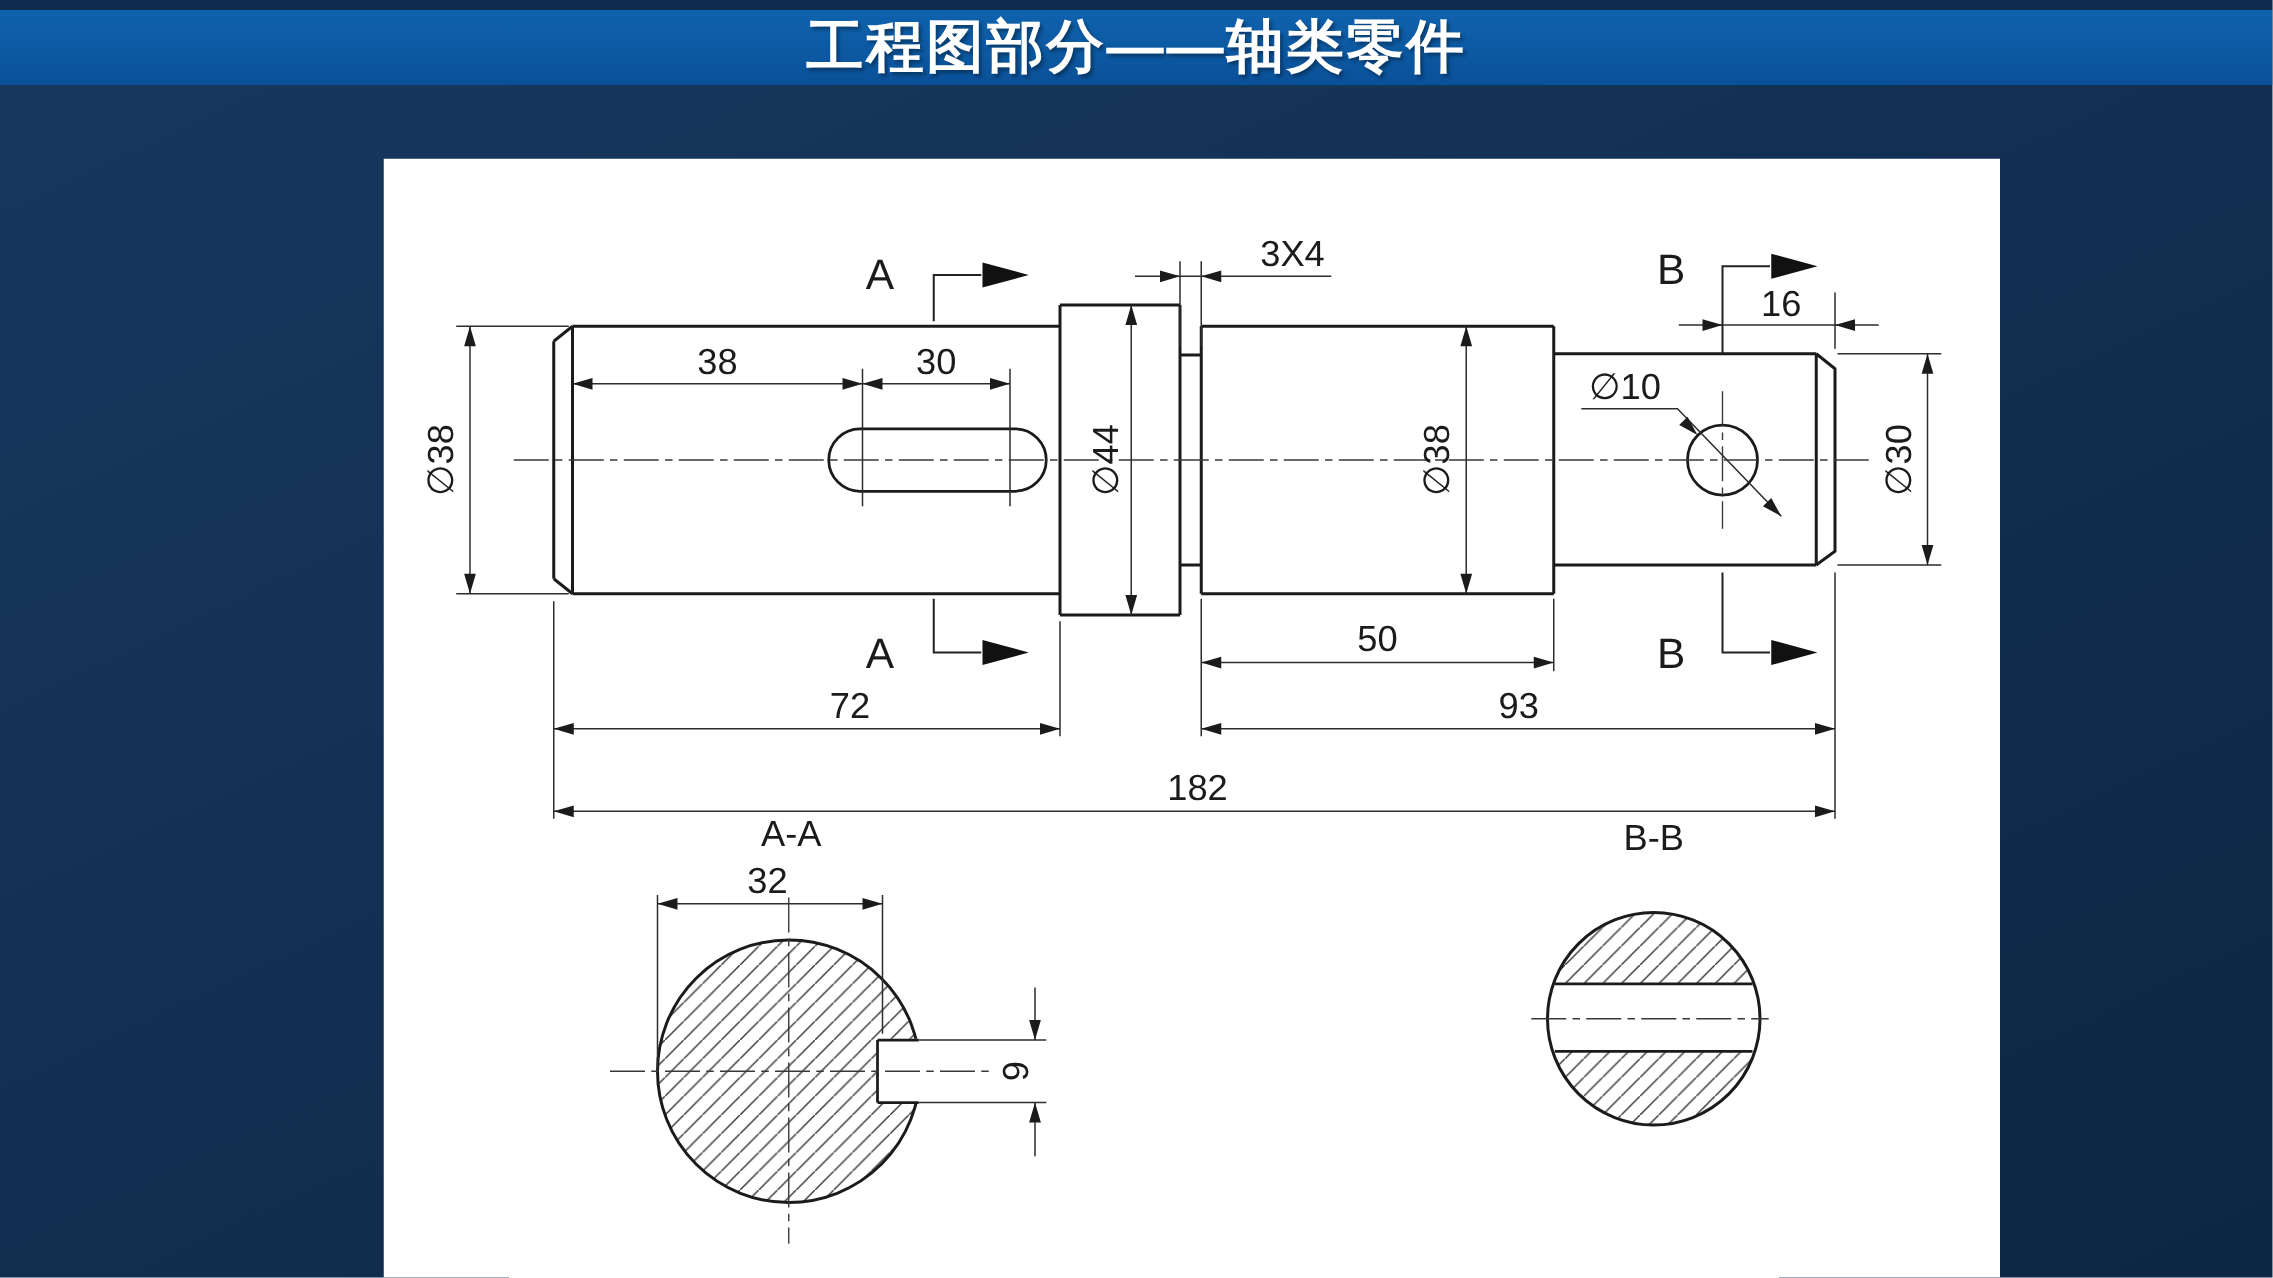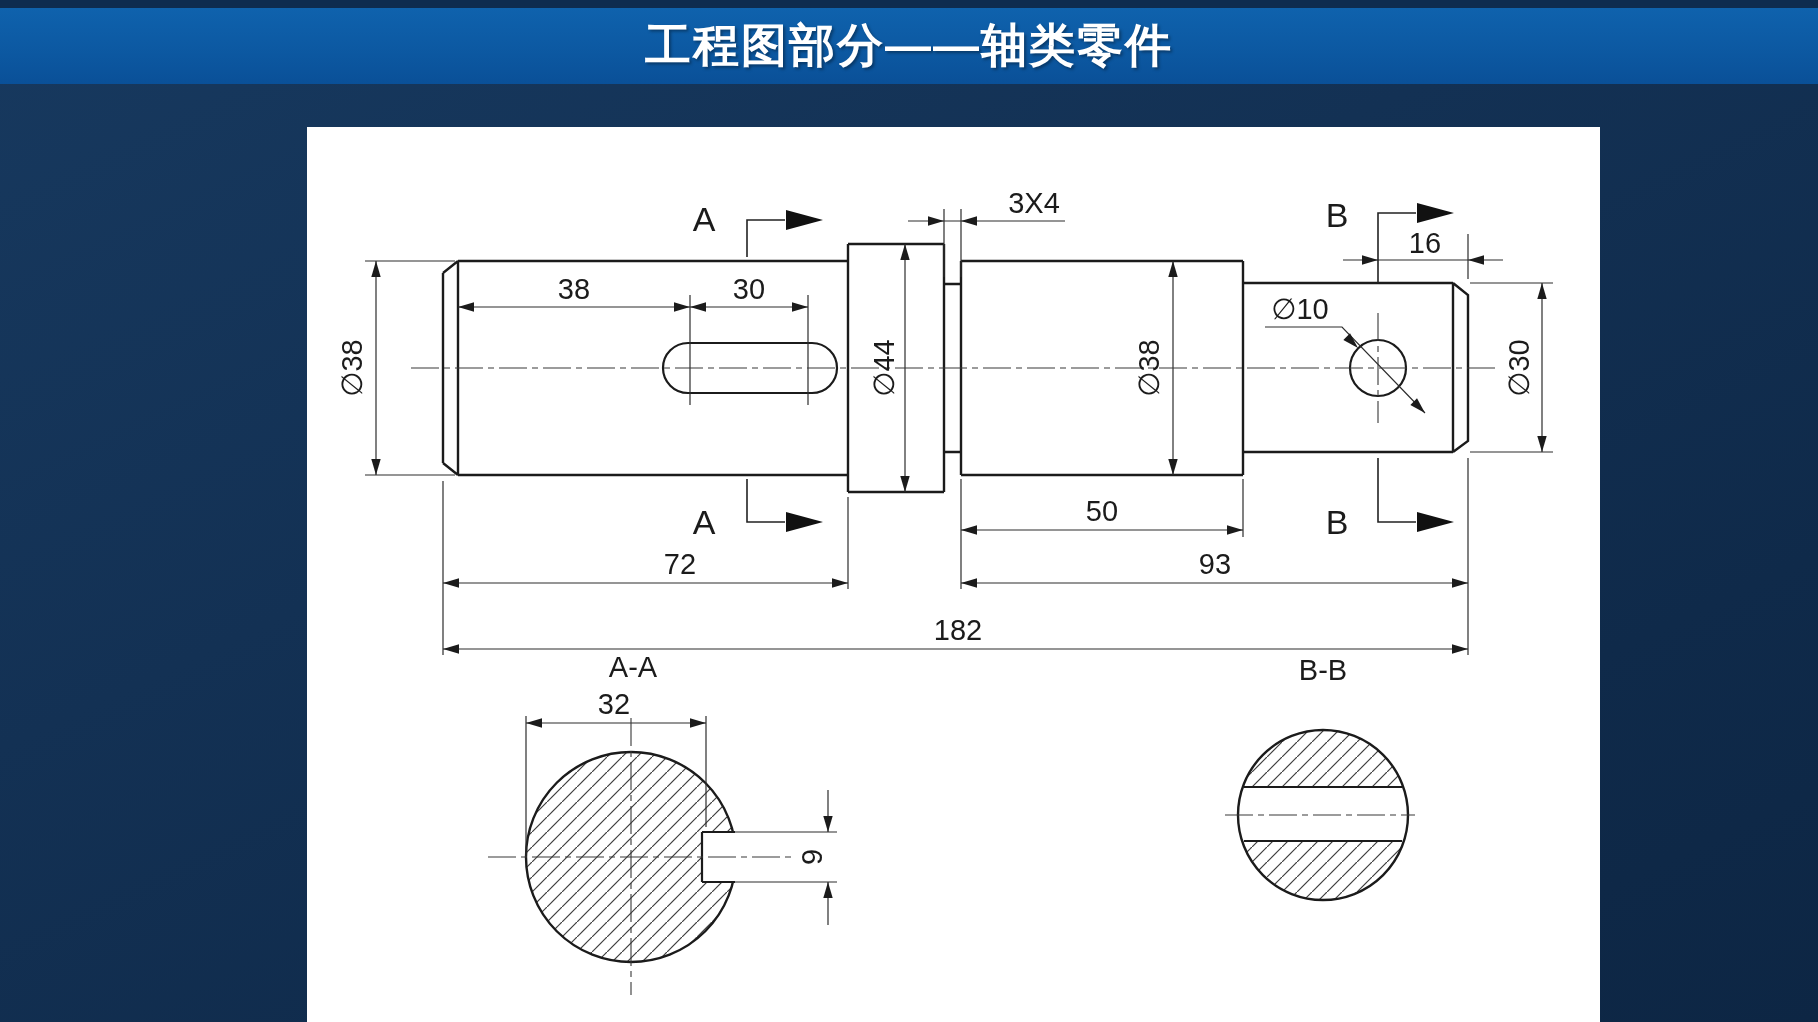--- a/index.html
+++ b/index.html
@@ -7,21 +7,21 @@
   body {
     font-family: "Liberation Sans", sans-serif;
     background: linear-gradient(155deg, #17395f 0%, #133154 40%, #0f2a4a 75%, #0d2644 100%);
     position: relative;
   }
   .top-stripe {
     position: absolute; left: 0; top: 0; width: 1818px; height: 8px;
     background: #0e2c50;
   }
   .title-bar {
-    position: absolute; left: 0; top: 8px; width: 1818px; height: 76px;
+    position: absolute; left: 0; top: 8px; width: 1818px; height: 60px;
     background: linear-gradient(180deg, #0f62ad 0%, #0c58a1 60%, #0a5098 100%);
     display: flex; align-items: center; justify-content: center;
   }
   .title-bar h1 {
     color: #ffffff; font-size: 46px; font-weight: bold; letter-spacing: 2px;
     text-shadow: 2px 2px 3px rgba(0,0,0,0.35);
     font-family: "Liberation Sans", sans-serif;
   }
   .drawing-panel {
     position: absolute; left: 307px; top: 127px; width: 1293px; height: 895px;

